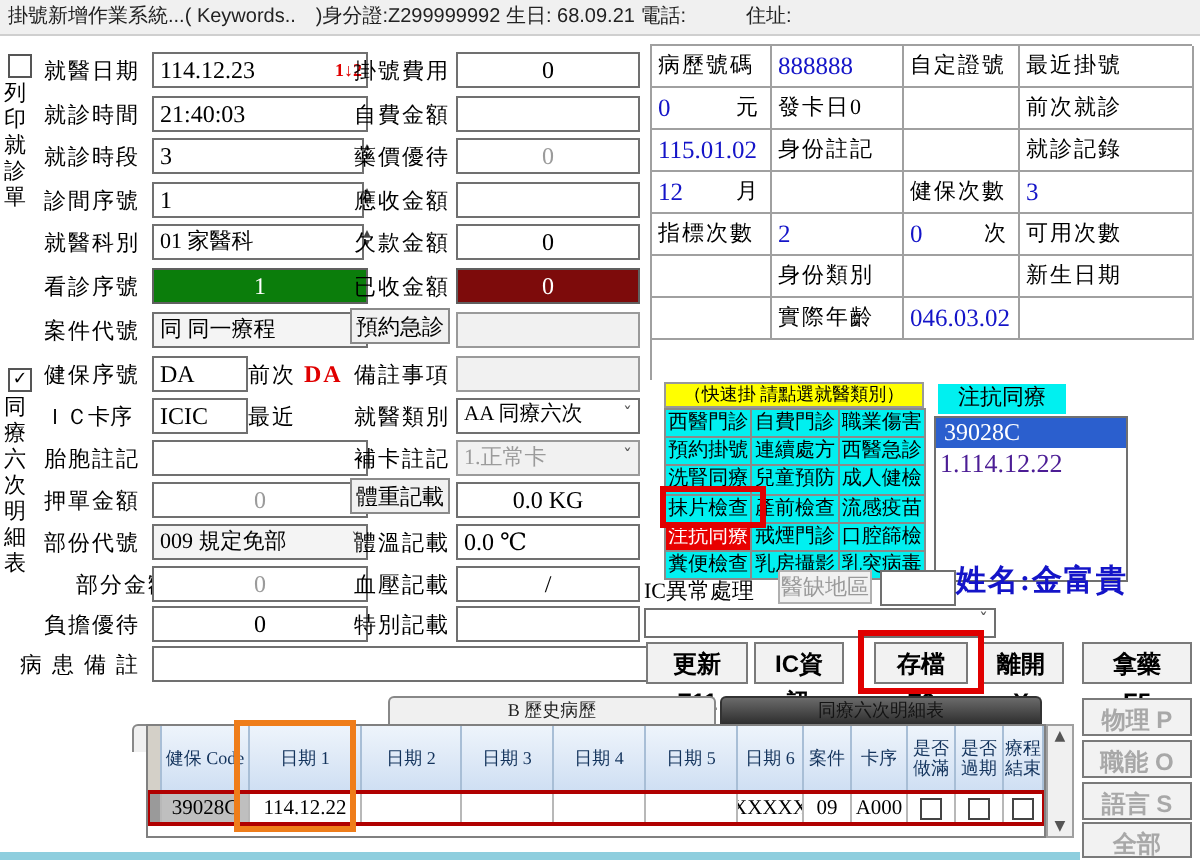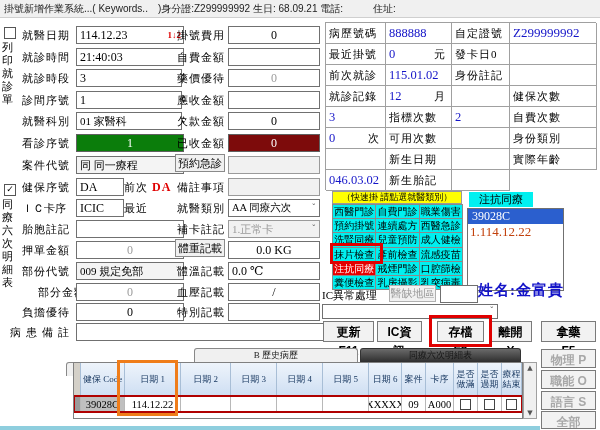--- a/index.html
+++ b/index.html
@@ -45,21 +45,21 @@
              grid-template-columns:repeat(3,1fr);grid-auto-rows:14.2px;background:#00f0f0;
              border-left:1px solid #8a8a8a;border-top:1px solid #8a8a8a;box-sizing:border-box}
   #quickgrid .q{border-right:1px solid #8a8a8a;border-bottom:1px solid #8a8a8a;font-size:10px;
                 line-height:13px;text-align:center;white-space:nowrap;overflow:hidden;box-sizing:border-box}
   #quickgrid .hot{background:#e80000;color:#fff}
   #injlabel{position:absolute;left:469px;top:192px;width:64px;height:15px;background:#00f0f0;
             font-size:11px;line-height:15px;text-align:center}
   #injlist{position:absolute;left:467px;top:208px;width:97px;height:83px;background:#fff;
            border:1px solid #707070;box-sizing:border-box;overflow:hidden}
   #injlist .sel{background:#2b5fce;color:#fff;font-size:12px;line-height:15px;padding-left:4px}
-  #injlist .it{color:#c2410c;font-size:13px;line-height:16px;padding-left:2px}
+  #injlist .it{color:#4c1d95;font-size:13px;line-height:16px;padding-left:2px}
   .ann-red{position:absolute;border:3px solid #e00000;box-sizing:border-box;pointer-events:none}
   .ann-orange{position:absolute;border:3px solid #ef7d1a;box-sizing:border-box;pointer-events:none}
   .tab{position:absolute;height:14px;background:#f0f0f0;border:1px solid #888;border-bottom:none;
        border-radius:3px 3px 0 0;font-size:9px;line-height:13px;text-align:center;box-sizing:border-box;
        overflow:hidden;white-space:nowrap;color:#222}
   .tab.dark{background:linear-gradient(#6a6a6a,#2e2e2e);color:#141414;border-color:#333}
   #btable{position:absolute;left:73px;top:362px;width:450px;height:57px;border:1px solid #808080;
           box-sizing:border-box;background:#fff;overflow:hidden}
   .brow{display:flex;width:100%}
   .hc{background:linear-gradient(#eef4fb,#cfdff3);border-right:1px solid #a8bed6;
@@ -195,54 +195,51 @@
 <div class="lbl" style="left:177px;top:285px">血壓記載</div>
 <div class="fld ctr" style="left:228px;top:283px;width:84px">/</div>
 
 <div class="lbl" style="left:177px;top:305px">特別記載</div>
 <div class="fld" style="left:228px;top:303px;width:84px"></div>
 
 <div id="rtable">
   <div class="c rl">病歷號碼</div>
   <div class="c rv">888888</div>
   <div class="c rl">自定證號</div>
-  <div class="c rv" style="font-size:13px">Z299999992</div>
 
   <div class="c rl">最近掛號</div>
   <div class="c rv"><span>0</span><span class="unit">元</span></div>
   <div class="c rl">發卡日0</div>
   <div class="c rv"></div>
 
   <div class="c rl">前次就診</div>
   <div class="c rv">115.01.02</div>
   <div class="c rl">身份註記</div>
   <div class="c rv"></div>
 
   <div class="c rl">就診記錄</div>
   <div class="c rv"><span>12</span><span class="unit">月</span></div>
   <div class="c rv"></div>
 
   <div class="c rl">健保次數</div>
   <div class="c rv">3</div>
   <div class="c rl">指標次數</div>
   <div class="c rv">2</div>
 
-  <div class="c rl">自費次數</div>
   <div class="c rv"><span>0</span><span class="unit">次</span></div>
   <div class="c rl">可用次數</div>
   <div class="c rv"></div>
 
   <div class="c rl">身份類別</div>
   <div class="c rv"></div>
   <div class="c rl">新生日期</div>
   <div class="c rv"></div>
 
   <div class="c rl">實際年齡</div>
   <div class="c rv">046.03.02</div>
-  <div class="c rl">新生胎記</div>
   <div class="c rv"></div>
 </div>
 
 <div id="quickhdr">（快速掛 請點選就醫類別）</div>
 <div id="quickgrid">
   <div class="q">西醫門診</div>
   <div class="q">自費門診</div>
   <div class="q">職業傷害</div>
   <div class="q">預約掛號</div>
   <div class="q">連續處方</div>

